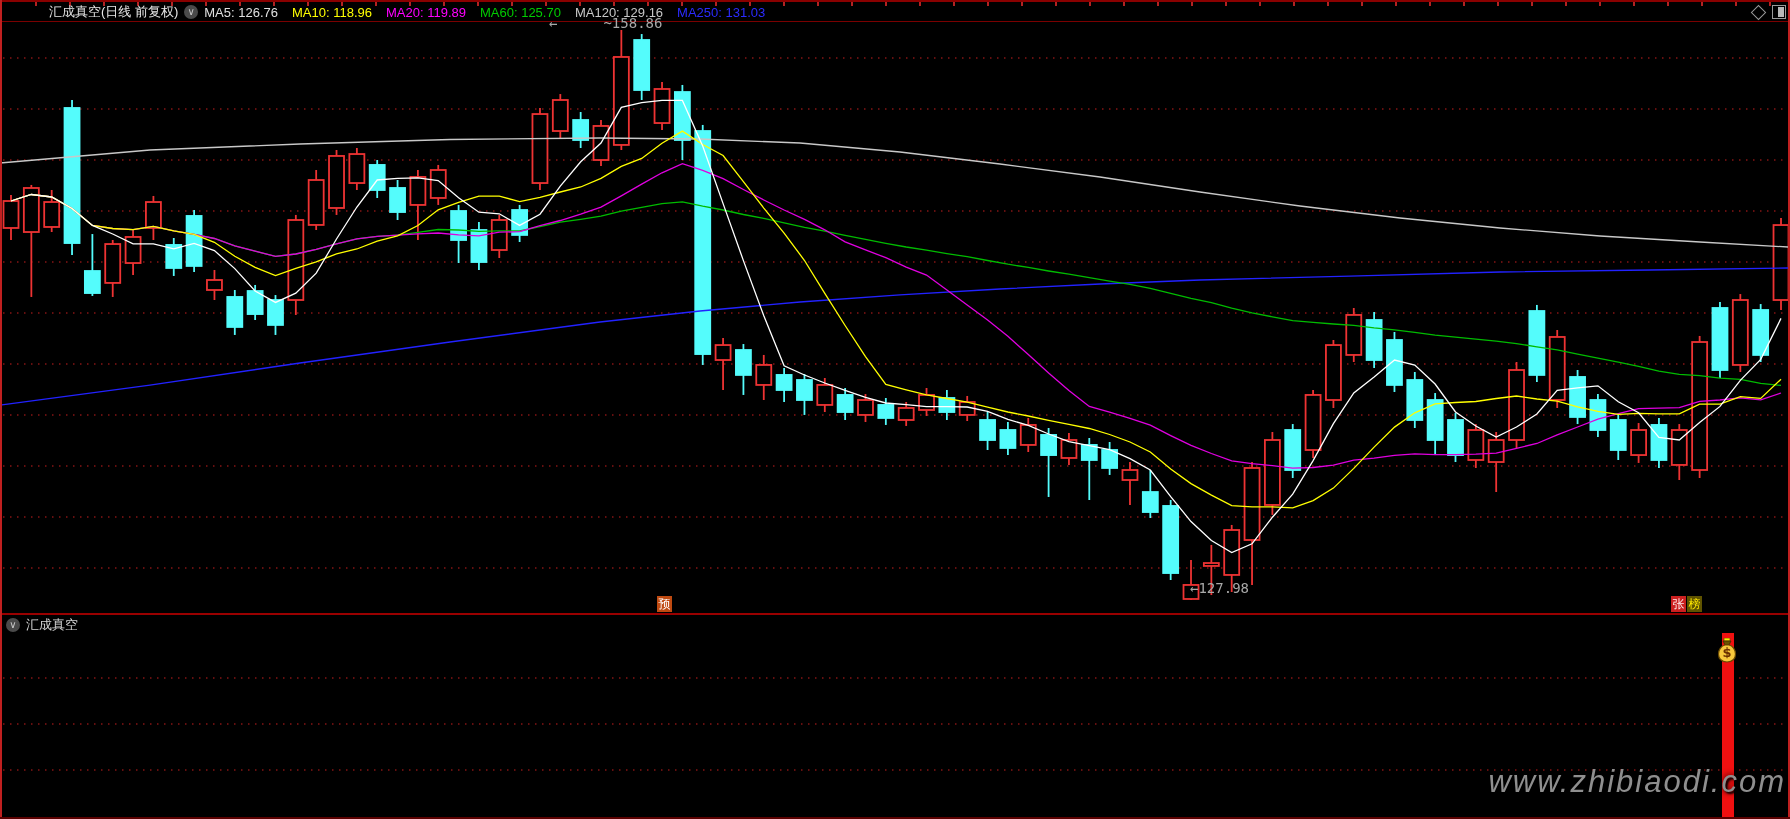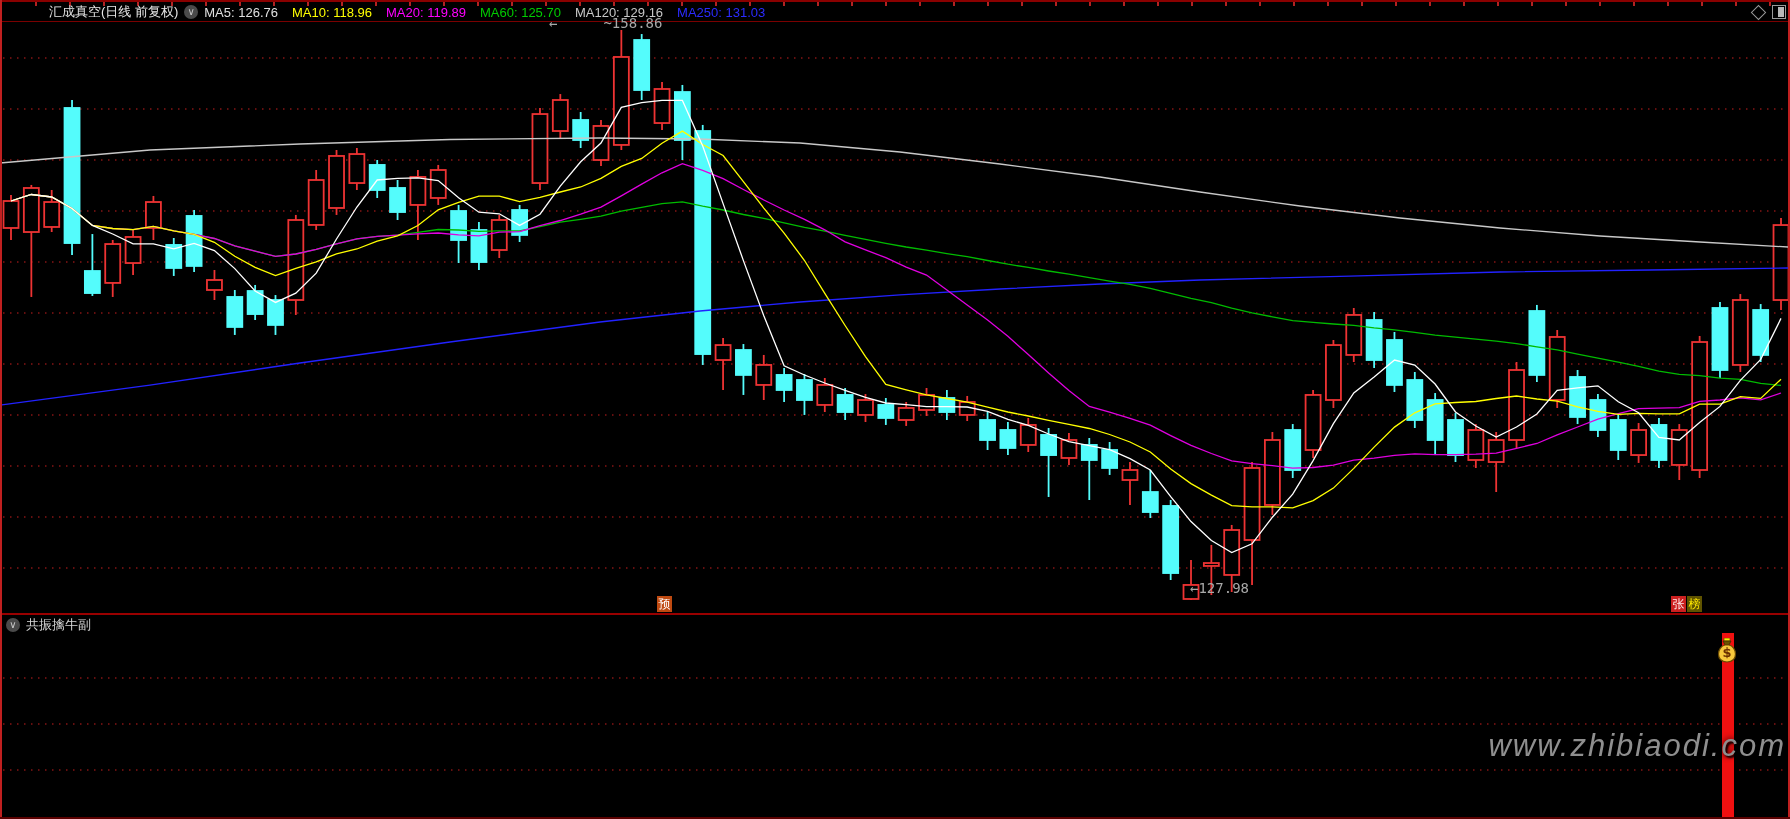--- a/index.html
+++ b/index.html
@@ -35,21 +35,21 @@
   #peak-annot .val{margin-left:46px;}
   #low-annot{left:1190px;top:580px;}
   .badge{font-size:12px;width:15px;height:16px;line-height:16px;text-align:center;}
   #badge-yu{left:657px;top:596px;background:#bf4a11;color:#fff;}
   #badge-zhang{left:1671px;top:596px;background:#cc2020;color:#ffeaea;}
   #badge-bang{left:1687px;top:596px;background:#5f5300;color:#ffe800;}
   
   #sub-header{left:6px;top:616px;display:flex;align-items:center;}
   #sub-label{color:#d8d8d8;font-size:13px;}
   #moneybag{left:1714px;top:638px;}
-  #watermark{left:1430px;top:728px;width:356px;text-align:right;color:#8f8f8f;
+  #watermark{left:1430px;top:764px;width:356px;text-align:right;color:#8f8f8f;
      font-size:31px;font-style:italic;letter-spacing:2px;white-space:nowrap;
      text-shadow:2px 2px 2px #000,0 0 6px #000;}
 </style>
 </head>
 <body>
 
 <div id="app">
 
   <div class="abs" id="main-canvas"></div>
   <svg id="chart-svg" class="abs" width="1790" height="819">
@@ -277,21 +277,21 @@
   <div class="abs annot" id="low-annot">←127.98</div>
 
   <div class="abs badge" id="badge-yu">预</div>
   <div class="abs badge" id="badge-zhang">张</div>
   <div class="abs badge" id="badge-bang">榜</div>
 
   <div class="abs" id="panel-sep"></div>
 
   <div class="abs" id="sub-header">
     <span class="circle-btn" style="margin-left:0">∨</span>
-    <span id="sub-label">共振擒牛副</span>
+    <span id="sub-label">汇成真空</span>
   </div>
 
   <div class="abs" id="moneybag">
     <svg width="26" height="28" viewBox="0 0 26 28">
       <rect x="10" y="0" width="6" height="3" fill="#ffee00" stroke="#7a5500" stroke-width="0.8"></rect>
       <path d="M9 3 L17 3 L15 7 L11 7 Z" fill="#6b5200" stroke="#3a2c00" stroke-width="0.8"></path>
       <path d="M11 7 C3 9 1 23 13 24 C25 23 23 9 15 7 Z" fill="#f7c83c" stroke="#6b4a00" stroke-width="1.2"></path>
       <text x="13" y="19" font-size="13" font-weight="bold" text-anchor="middle" fill="#6b3000" font-family="DejaVu Sans, sans-serif">$</text>
     </svg>
   </div>

